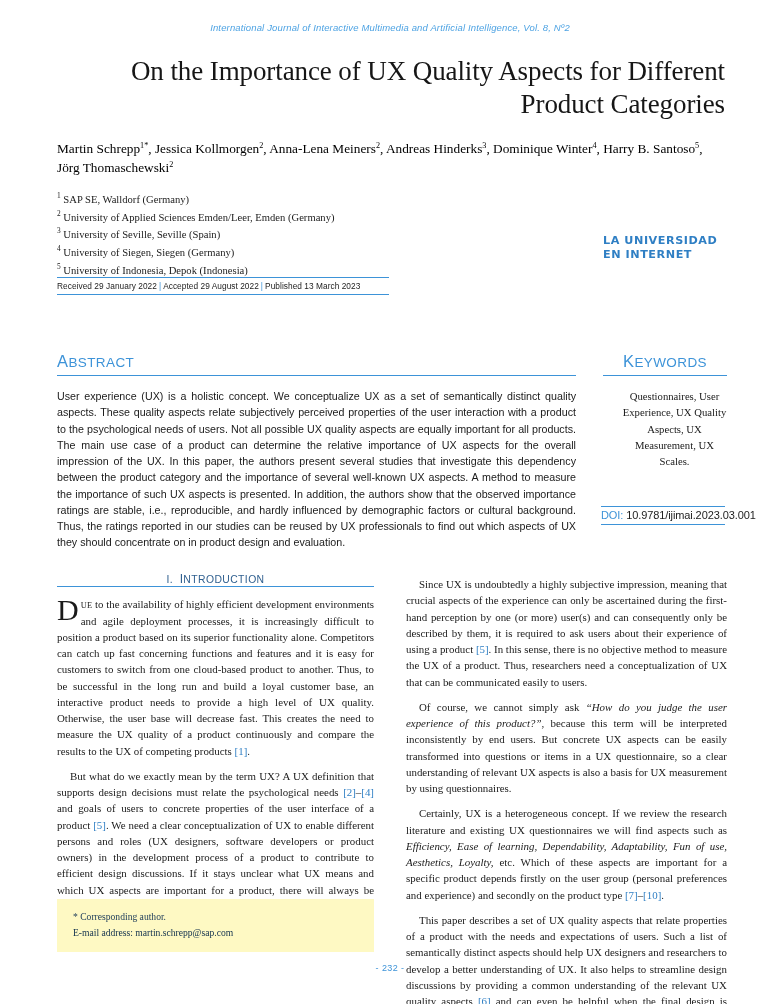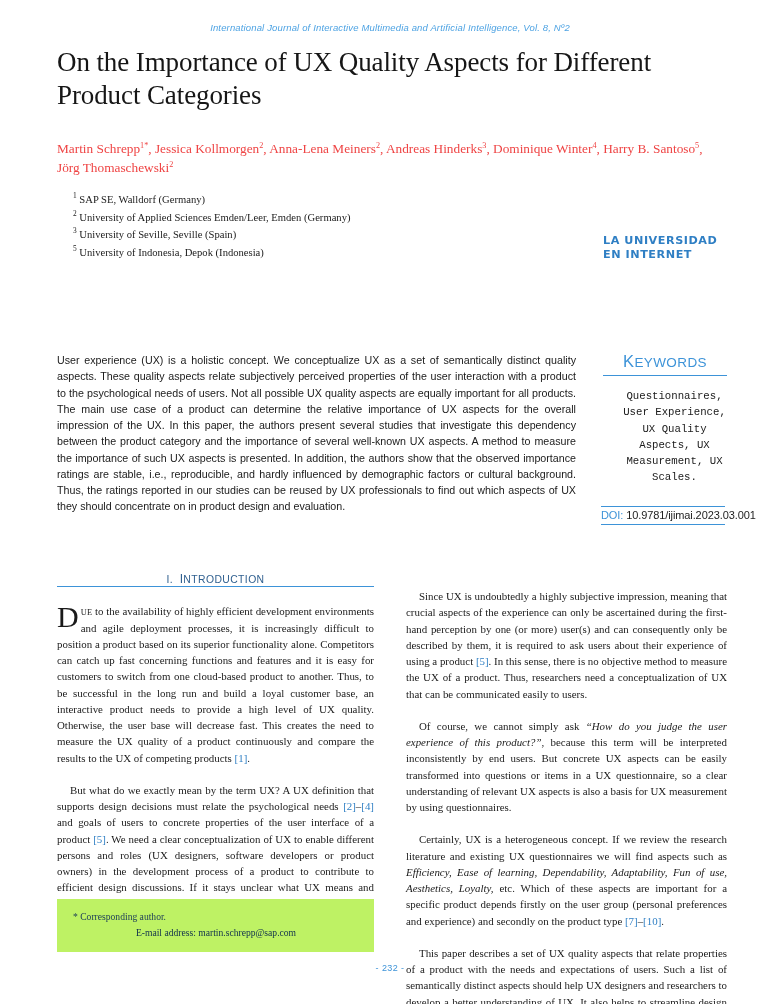--- a/index.html
+++ b/index.html
@@ -37,58 +37,58 @@
     font-style: italic;
     font-size: 9.5px;
     letter-spacing: 0.15px;
     color: #4ea3e3;
     white-space: nowrap;
   }
 
   
   .title-block {
     position: absolute;
-    top: 46px;
+    top: 55px;
     left: 57px;
     width: 668px;
+    text-align: right;
   }
   .paper-title {
     font-family: "Liberation Serif", serif;
     font-size: 27px;
     line-height: 1.22;
     font-weight: 400;
     color: #161616;
     margin: 0;
     letter-spacing: -0.1px;
   }
 
   
   .authors {
     position: absolute;
     top: 140px;
     left: 57px;
     width: 650px;
     font-family: "Liberation Serif", serif;
     font-size: 13.3px;
     line-height: 1.42;
-    color: #ef4444;
+    color: #000000;
   }
   .authors sup { font-size: 8.2px; }
 
   
   .affiliations {
     position: absolute;
     top: 190px;
     left: 57px;
     width: 430px;
     font-family: "Liberation Serif", serif;
     font-size: 10.6px;
     line-height: 1.52;
     color: #1a1a1a;
-    margin-left: 16px;
   }
   .affiliations div sup { font-size: 7.4px; }
 
   
   .dates {
     position: absolute;
     top: 277px;
     left: 57px;
     width: 332px;
     border-top: 1px solid #3d93d8;
@@ -154,21 +154,21 @@
   }
   .sec-head .cap { font-size: 16.5px; }
   .abstract-body {
     font-family: Liberation Sans, sans-serif;
     font-size: 10.7px;
     line-height: 1.52;
     text-align: justify;
     color: #1a1a1a;
   }
   .keywords-body {
-    font-family: Liberation Mono, monospace;
+    font-family: Liberation Serif, serif;
     font-size: 10.7px;
     line-height: 1.52;
     color: #1a1a1a;
     margin-left: 19px;
   }
   .doi-box {
     position: absolute;
     top: 506px;
     left: 601px;
     width: 124px;
@@ -204,21 +204,21 @@
     letter-spacing: 0.4px;
     border-bottom: 1.3px solid #3d93d8;
     margin: 0 0 9px 0;
   }
   .intro-head .cap { font-size: 12px; }
   p.body {
     font-family: "Liberation Serif", serif;
     font-size: 10.9px;
     line-height: 1.49;
     text-align: justify;
-    margin: 16px 0 9px 0;
+    margin: 4px 0 9px 0;
     text-indent: 13px;
     color: #1a1a1a;
   }
   p.body.first { text-indent: 0; }
   p.body:last-child { margin-bottom: 0; }
   .ref { color: #2f7fc4; }
   .ital { font-style: italic; }
 
   .dropcap {
     float: left;
@@ -232,31 +232,31 @@
     font-size: 8.4px;
     letter-spacing: 0.2px;
   }
 
   
   .footnote {
     position: absolute;
     top: 899px;
     left: 57px;
     width: 317px;
-    background: #bef264;
+    background: #fef9c3;
     padding: 10px 15px 12px 16px;
     box-sizing: border-box;
   }
   .footnote .fn-line {
     font-family: "Liberation Serif", serif;
     font-size: 9.6px;
     line-height: 1.62;
     color: #1b3a58;
   }
-  .footnote .fn-line.addr { color: #10304d; text-align: center; }
+  .footnote .fn-line.addr { color: #10304d; }
 
   
   .page-number {
     position: absolute;
     top: 963px;
     left: 0;
     width: 780px;
     text-align: center;
     font-family: "Liberation Sans", sans-serif;
     font-size: 9px;
@@ -282,32 +282,37 @@
     <span>Andreas Hinderks</span><sup>3</sup>,
     <span>Dominique Winter</span><sup>4</sup>,
     <span>Harry B. Santoso</span><sup>5</sup>,
     <span>Jörg Thomaschewski</span><sup>2</sup>
   </div>
 
   <div class="affiliations">
     <div><sup>1</sup> <span>SAP SE, Walldorf (Germany)</span></div>
     <div><sup>2</sup> <span>University of Applied Sciences Emden/Leer, Emden (Germany)</span></div>
     <div><sup>3</sup> <span>University of Seville, Seville (Spain)</span></div>
+    <div><sup>4</sup> <span>University of Siegen, Siegen (Germany)</span></div>
     <div><sup>5</sup> <span>University of Indonesia, Depok (Indonesia)</span></div>
   </div>
 
+  <div class="dates">
+    <span>Received 29 January 2022</span><span class="sep">|</span><span>Accepted 29 August 2022</span><span class="sep">|</span><span>Published 13 March 2023</span>
+  </div>
 
   <div class="unir-logo">
     <div class="unir-sub">
       <div>LA UNIVERSIDAD</div>
       <div>EN INTERNET</div>
     </div>
   </div>
 
   <div class="abstract-col">
+    <div class="sec-head"><span class="cap">A</span><span>BSTRACT</span></div>
     <div class="abstract-body">User experience (UX) is a holistic concept. We conceptualize UX as a set of semantically distinct quality aspects. These quality aspects relate subjectively perceived properties of the user interaction with a product to the psychological needs of users. Not all possible UX quality aspects are equally important for all products. The main use case of a product can determine the relative importance of UX aspects for the overall impression of the UX. In this paper, the authors present several studies that investigate this dependency between the product category and the importance of several well-known UX aspects. A method to measure the importance of such UX aspects is presented. In addition, the authors show that the observed importance ratings are stable, i.e., reproducible, and hardly influenced by demographic factors or cultural background. Thus, the ratings reported in our studies can be reused by UX professionals to find out which aspects of UX they should concentrate on in product design and evaluation.</div>
   </div>
 
   <div class="keywords-col">
     <div class="sec-head"><span class="cap">K</span><span>EYWORDS</span></div>
     <div class="keywords-body">Questionnaires, User Experience, UX Quality Aspects, UX Measurement, UX Scales.</div>
   </div>
 
   <div class="doi-box">
     <span class="doi-label">DOI:</span>

